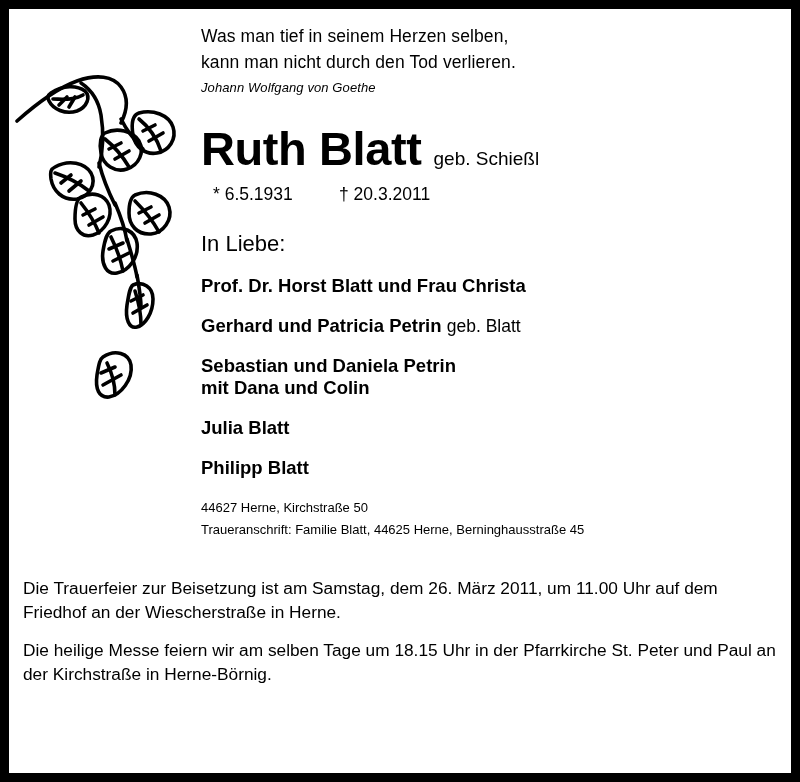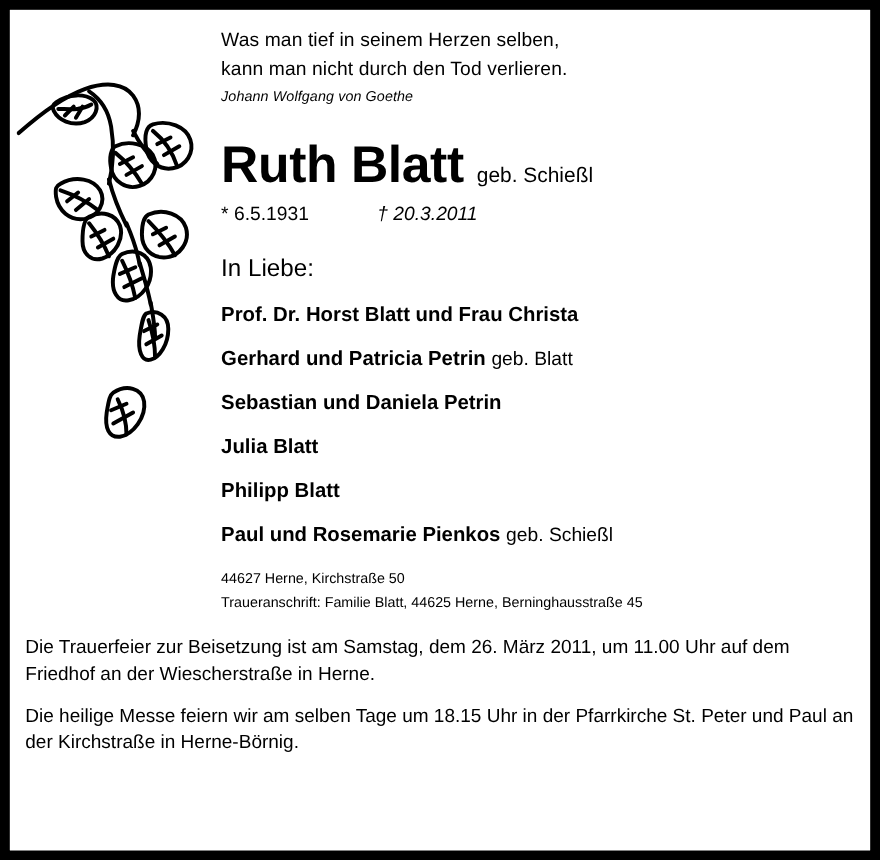--- a/index.html
+++ b/index.html
@@ -80,25 +80,25 @@
   }
 
   .dates {
     margin-top: 8px;
     font-size: 17.5px;
     white-space: nowrap;
   }
   .date-birth {
     display: inline-block;
     min-width: 120px;
+    margin-left: 12px;
   }
   .date-death {
     display: inline-block;
-    margin-left: 22px;
-    font-style: italic;
+    margin-left: 6px;
   }
 
   .in-love {
     margin-top: 26px;
     font-size: 22px;
   }
 
   .mourners {
     margin-top: 18px;
   }
@@ -231,30 +231,27 @@
       <div class="mourners">
         <div class="mourner">
           <span class="mourner-name">Prof. Dr. Horst Blatt und Frau Christa</span>
         </div>
         <div class="mourner">
           <span class="mourner-name">Gerhard und Patricia Petrin</span>
           <span class="mourner-extra">geb. Blatt</span>
         </div>
         <div class="mourner">
           <span class="mourner-name">Sebastian und Daniela Petrin</span>
+          <span class="mourner-sub">mit Dana und Colin</span>
         </div>
         <div class="mourner">
           <span class="mourner-name">Julia Blatt</span>
         </div>
         <div class="mourner">
           <span class="mourner-name">Philipp Blatt</span>
-        </div>
-        <div class="mourner">
-          <span class="mourner-name">Paul und Rosemarie Pienkos</span>
-          <span class="mourner-extra">geb. Schießl</span>
         </div>
       </div>
 
       <div class="addresses">
         <div>44627 Herne, Kirchstraße 50</div>
         <div>Traueranschrift: Familie Blatt, 44625 Herne, Berninghausstraße 45</div>
       </div>
 
     </div>
 

